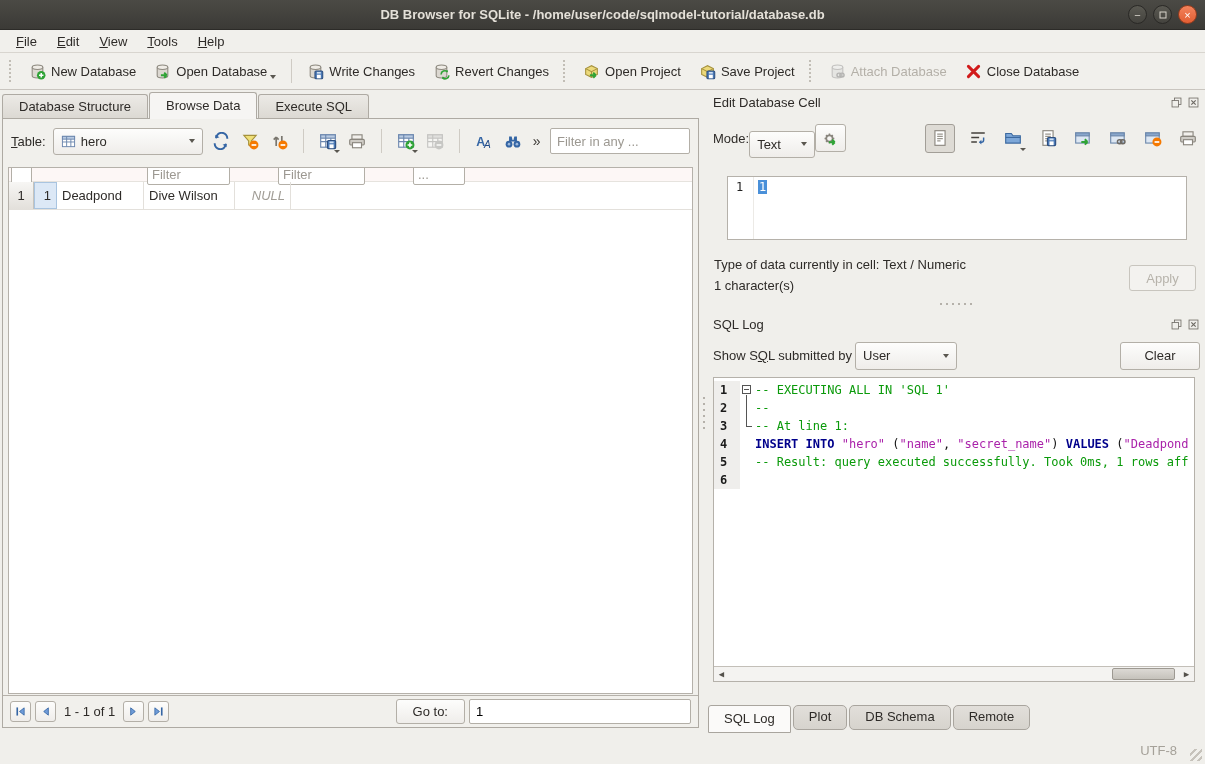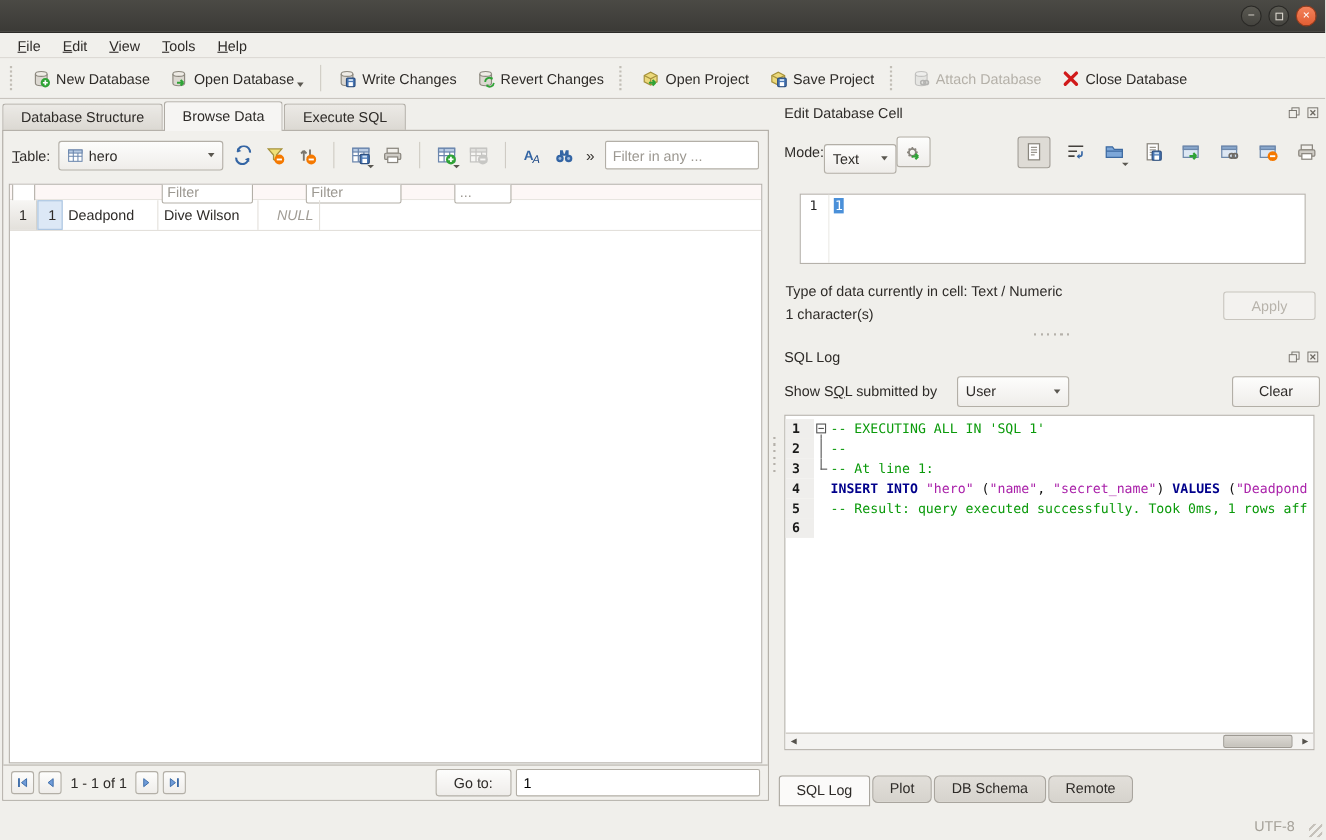--- a/index.html
+++ b/index.html
@@ -116,25 +116,25 @@
   .cell-icons .flat-ic{width:24px;height:24px;}
   .cell-icons .flat-ic.pressed{border:1px solid #a29e97;background:#dedbd5;border-radius:3px;width:30px;height:29px;}
 
   .cell-editor{position:absolute;left:19px;top:86px;width:460px;height:64px;background:#fff;border:1px solid #b5b1aa;
     font-family:"DejaVu Sans Mono",monospace;font-size:12px;display:flex;}
   .cell-gutter{width:26px;border-right:1px solid #eceae6;padding:3px 0 0 8px;color:#222;}
   .cell-text{padding:3px 0 0 4px;}
   .cell-sel{background:#4a90d9;color:#fff;padding:0 1px;}
 
   .cell-info{position:absolute;left:6px;top:164px;line-height:21px;}
-  .apply-btn{position:absolute;right:9px;top:175px;width:84px;height:26px;border:1px solid #c8c5be;border-radius:3px;
+  .apply-btn{position:absolute;right:9px;top:175px;width:67px;height:26px;border:1px solid #c8c5be;border-radius:3px;
     background:#f3f2ef;color:#b7b3ab;display:flex;align-items:center;justify-content:center;}
 
   .sqllog-title{top:224px;}
-  .show-row{position:absolute;left:5px;right:5px;top:250px;height:31px;display:flex;align-items:center;gap:18px;}
+  .show-row{position:absolute;left:5px;right:5px;top:250px;height:31px;display:flex;align-items:center;gap:3px;}
   .user-combo{width:102px;height:28px;}
   .clear-btn{margin-left:auto;width:80px;height:28px;border:1px solid #b3afa7;border-radius:3px;
     background:linear-gradient(#fdfdfc,#efedea);display:flex;align-items:center;justify-content:center;cursor:pointer;}
 
   
   .sql-editor{position:absolute;left:5px;top:287px;width:482px;height:305px;border:1px solid #b5b1aa;background:#fff;
     font-family:"DejaVu Sans Mono",monospace;font-size:12px;overflow:hidden;}
   .sql-lines{position:absolute;left:0;top:0;right:0;bottom:15px;overflow:hidden;padding-top:3px;}
   .sql-row{display:flex;height:18px;line-height:18px;white-space:pre;}
   .sql-num{width:26px;flex:none;background:#efeeec;color:#1a1a1a;font-weight:bold;padding-left:6px;}
@@ -286,20 +286,21 @@
       <path d="M2.4 10a5 5 0 0 0 10 .6" stroke="#3465a4" stroke-width="1.7" fill="none"></path>
       <path d="M3 2.4l.4 3.4 3.2-1.2z" fill="#3465a4"></path>
         <path d="M13 13.6l-.4-3.4-3.2 1.2z" fill="#3465a4"></path>
     </symbol>
   </defs>
 </svg>
 
 <div class="window">
 
   <div class="titlebar">
+    <span class="title">DB Browser for SQLite - /home/user/code/sqlmodel-tutorial/database.db</span>
     <div class="win-controls">
       <div class="wbtn">
           <span>−</span>
         </div>
       <div class="wbtn">
           <span class="sq"></span>
         </div>
       <div class="wbtn close">
           <span>×</span>
         </div>

